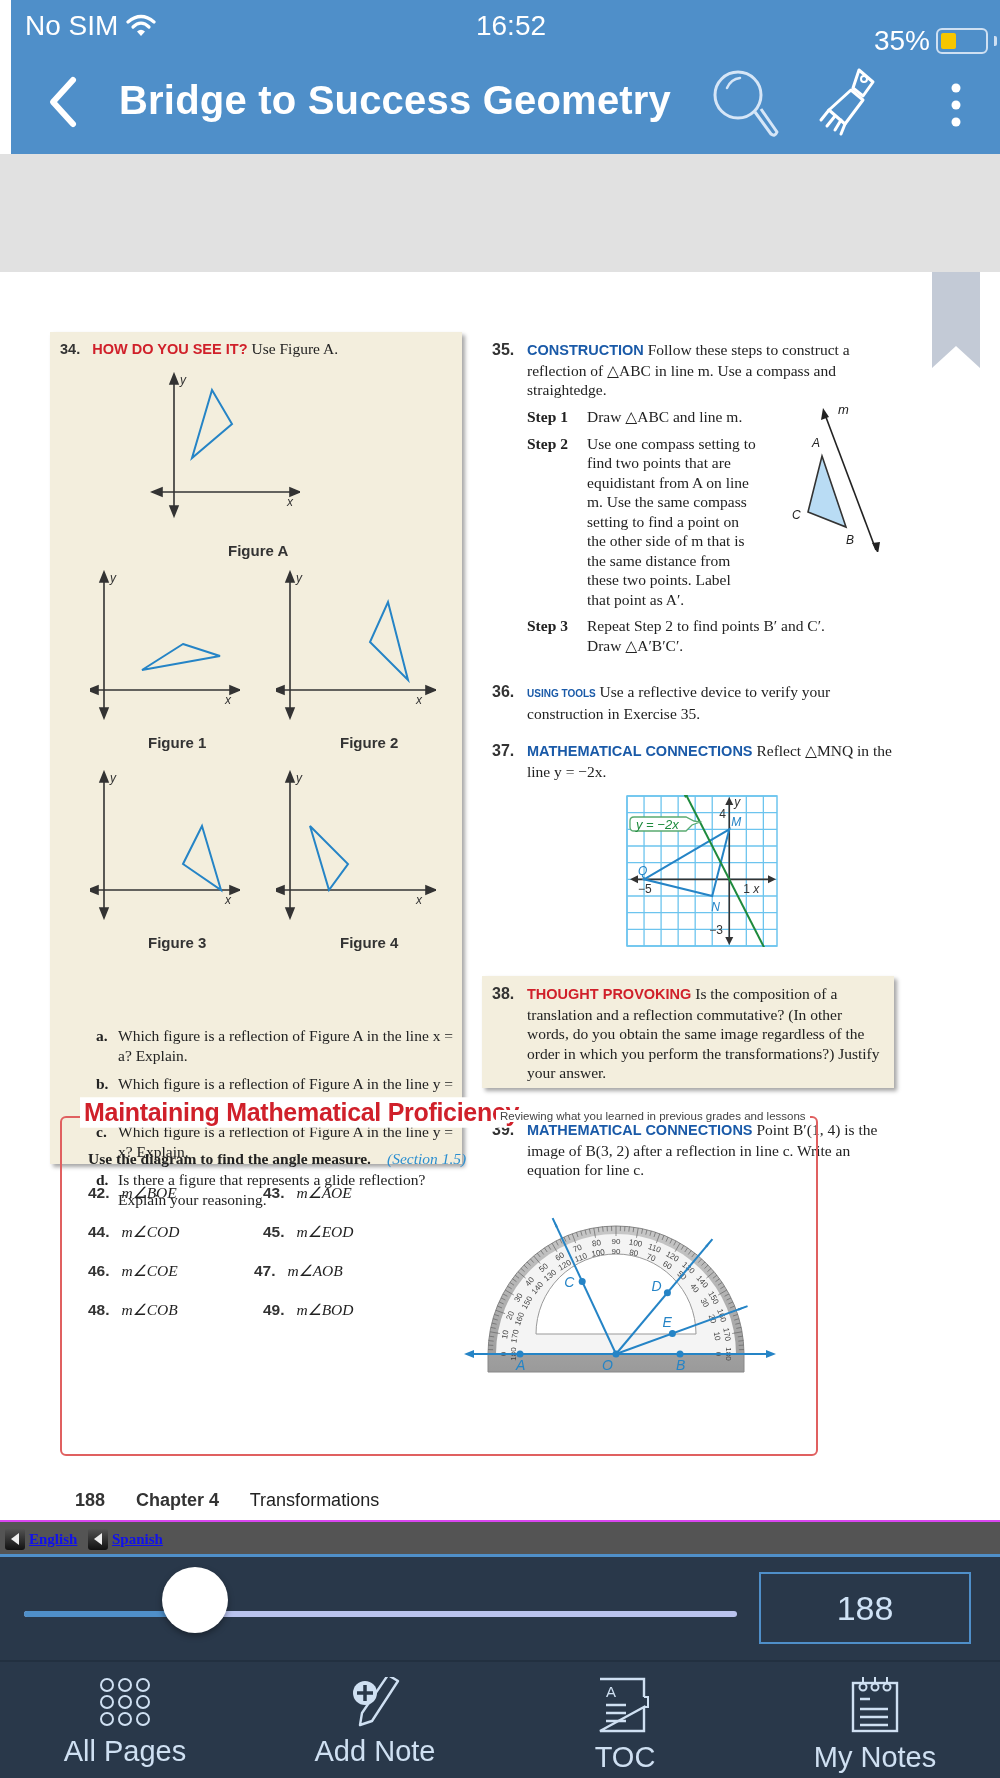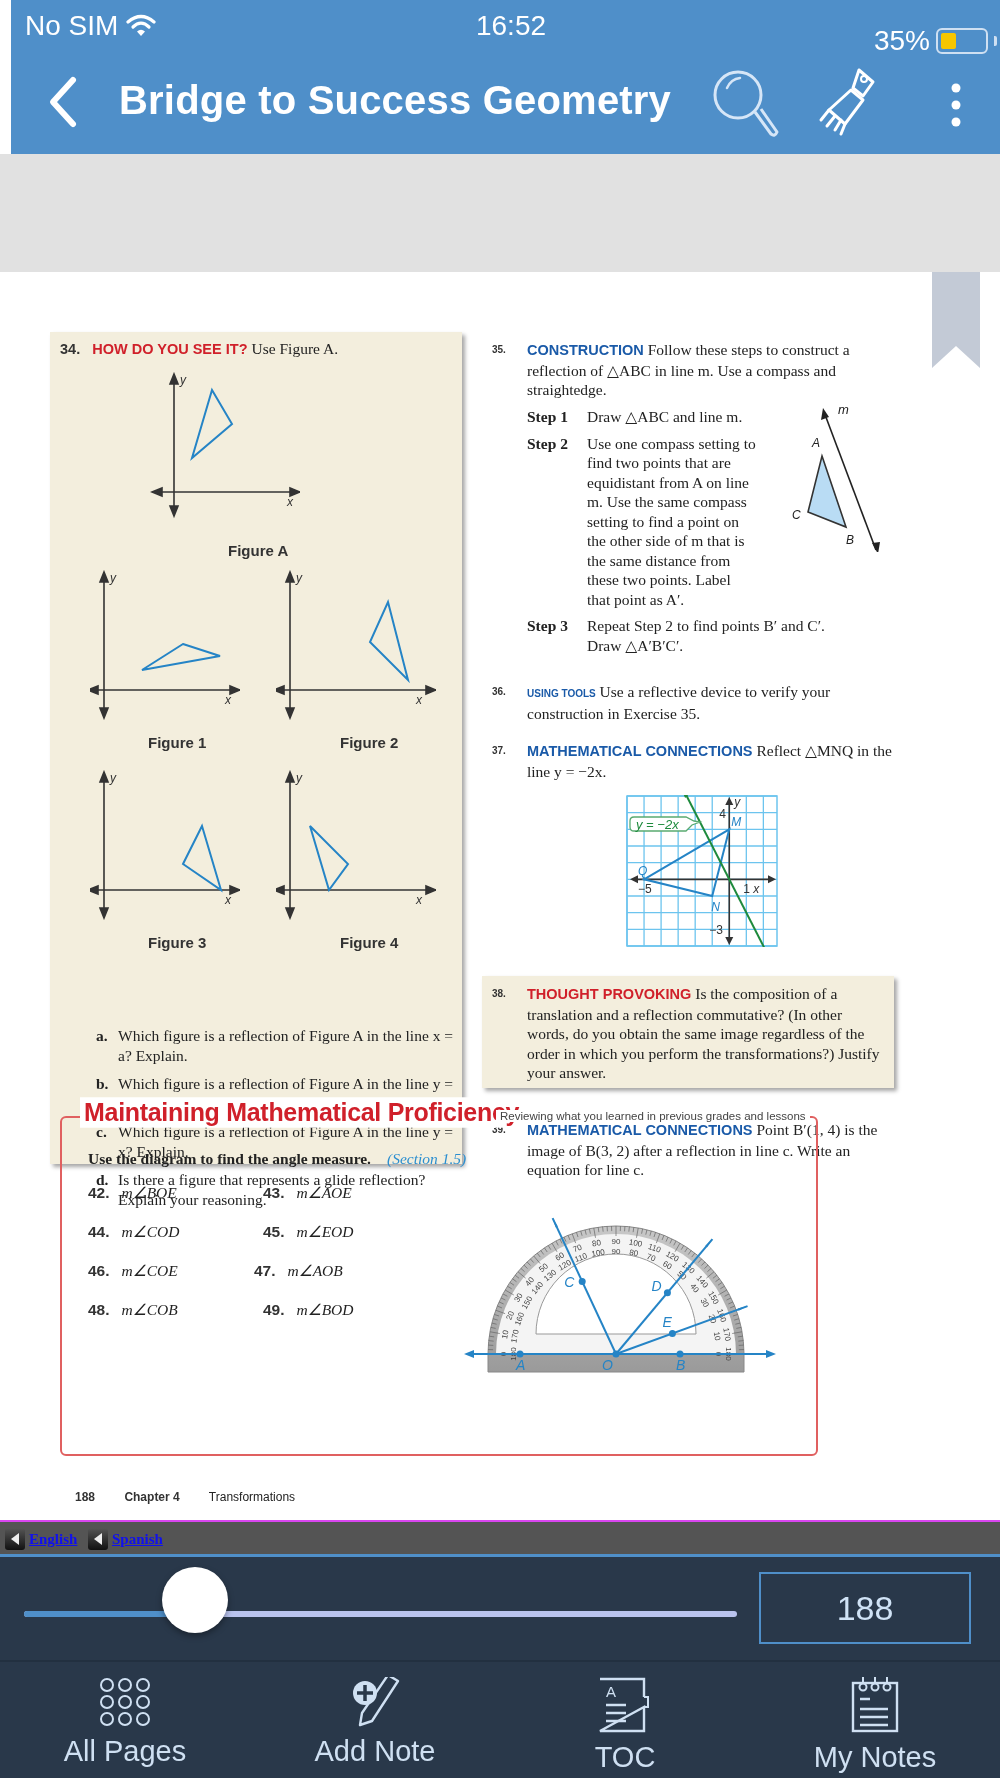--- a/index.html
+++ b/index.html
@@ -36,40 +36,40 @@
   .box34 { position: absolute; left: 50px; top: 60px; width: 412px; height: 832px; background: #f3eedd; box-shadow: 3px 3px 4px rgba(0,0,0,0.35); }
   .box34 .hdr { position: absolute; left: 10px; top: 8px; font-size: 14.5px; white-space: nowrap; }
   .fig { position: absolute; }
   .figcap { position: absolute; font-family: "Liberation Sans", sans-serif; font-weight: bold; font-size: 15px; color: #333; }
   .qlist { position: absolute; left: 46px; top: 694px; width: 360px; }
   .q { position: relative; padding-left: 22px; margin-bottom: 9px; }
   .q .lbl { position: absolute; left: 0; top: 0; font-weight: bold; }
 
   .ex35 { position: absolute; left: 492px; top: 68px; width: 400px; }
   .exrow { position: relative; padding-left: 35px; }
-  .exrow .n { position: absolute; left: 0; top: 0; font-size: 10px; }
+  .exrow .n { position: absolute; left: 0; top: 0; font-size: 16px; }
   .steps { position: absolute; left: 527px; top: 135px; width: 260px; }
   .step { position: relative; padding-left: 60px; margin-bottom: 7px; }
   .step .sl { position: absolute; left: 0; top: 0; font-weight: bold; }
 
   .box38 { position: absolute; left: 482px; top: 704px; width: 412px; height: 112px; background: #f3eedd; box-shadow: 3px 3px 4px rgba(0,0,0,0.35); padding-left: 28px; }
 
   .mmp { position: absolute; left: 60px; top: 826px; width: 760px; height: 360px; }
   .mmp-frame { position: absolute; left: 0; top: 18px; width: 758px; height: 340px; border: 2px solid #e06060; border-radius: 6px; }
   .mmp-title { position: absolute; left: 20px; top: 0; background: #fff; padding: 0 8px 0 4px; font-family: "Liberation Sans", sans-serif; font-weight: bold; font-size: 25px; color: #d0202a; letter-spacing: -0.3px; transform: scaleY(1.05); }
   .mmp-sub { position: absolute; left: 436px; top: 12px; background: #fff; padding: 0 4px; font-size: 11.5px; color: #444; font-family: "Liberation Sans", sans-serif; }
   .mmp-inst { position: absolute; left: 28px; top: 52px; font-family: "Liberation Serif", serif; font-size: 15.5px; font-weight: bold; color: #222; }
   .mmp-sec { color: #2a8ed0; font-style: italic; font-weight: normal; margin-left: 16px; }
   .angles { position: absolute; left: 28px; top: 86px; width: 360px; }
   .arow { height: 39px; position: relative; }
   .acell { position: absolute; top: 0; font-size: 15.5px; }
   .acell .an { font-family: "Liberation Sans", sans-serif; font-weight: bold; color: #333; margin-right: 12px; }
   .acell .av { font-family: "Liberation Serif", serif; font-style: italic; color: #222; }
 
-  .footer { position: absolute; left: 75px; top: 1218px; font-size: 12px; color: #222; }
+  .footer { position: absolute; left: 75px; top: 1218px; font-size: 18px; color: #222; }
   .footer span { margin-right: 26px; }
 
   
   .langbar { position: absolute; left: 0; top: 1520px; width: 1000px; height: 34px; background: #545454; border-top: 2px solid #d946ef; }
   .lang { position: absolute; top: 6px; display: flex; align-items: center; gap: 4px; }
   .spk { width: 20px; height: 22px; border-radius: 3px; background: linear-gradient(#555, #111); position: relative; }
   .spk::after { content: ""; position: absolute; left: 6px; top: 5px; border-right: 8px solid #eee; border-top: 6px solid transparent; border-bottom: 6px solid transparent; }
   .lang a { font-family: "Liberation Serif", serif; font-size: 15px; font-weight: bold; color: #1010ee; text-decoration: underline; }
 
   

